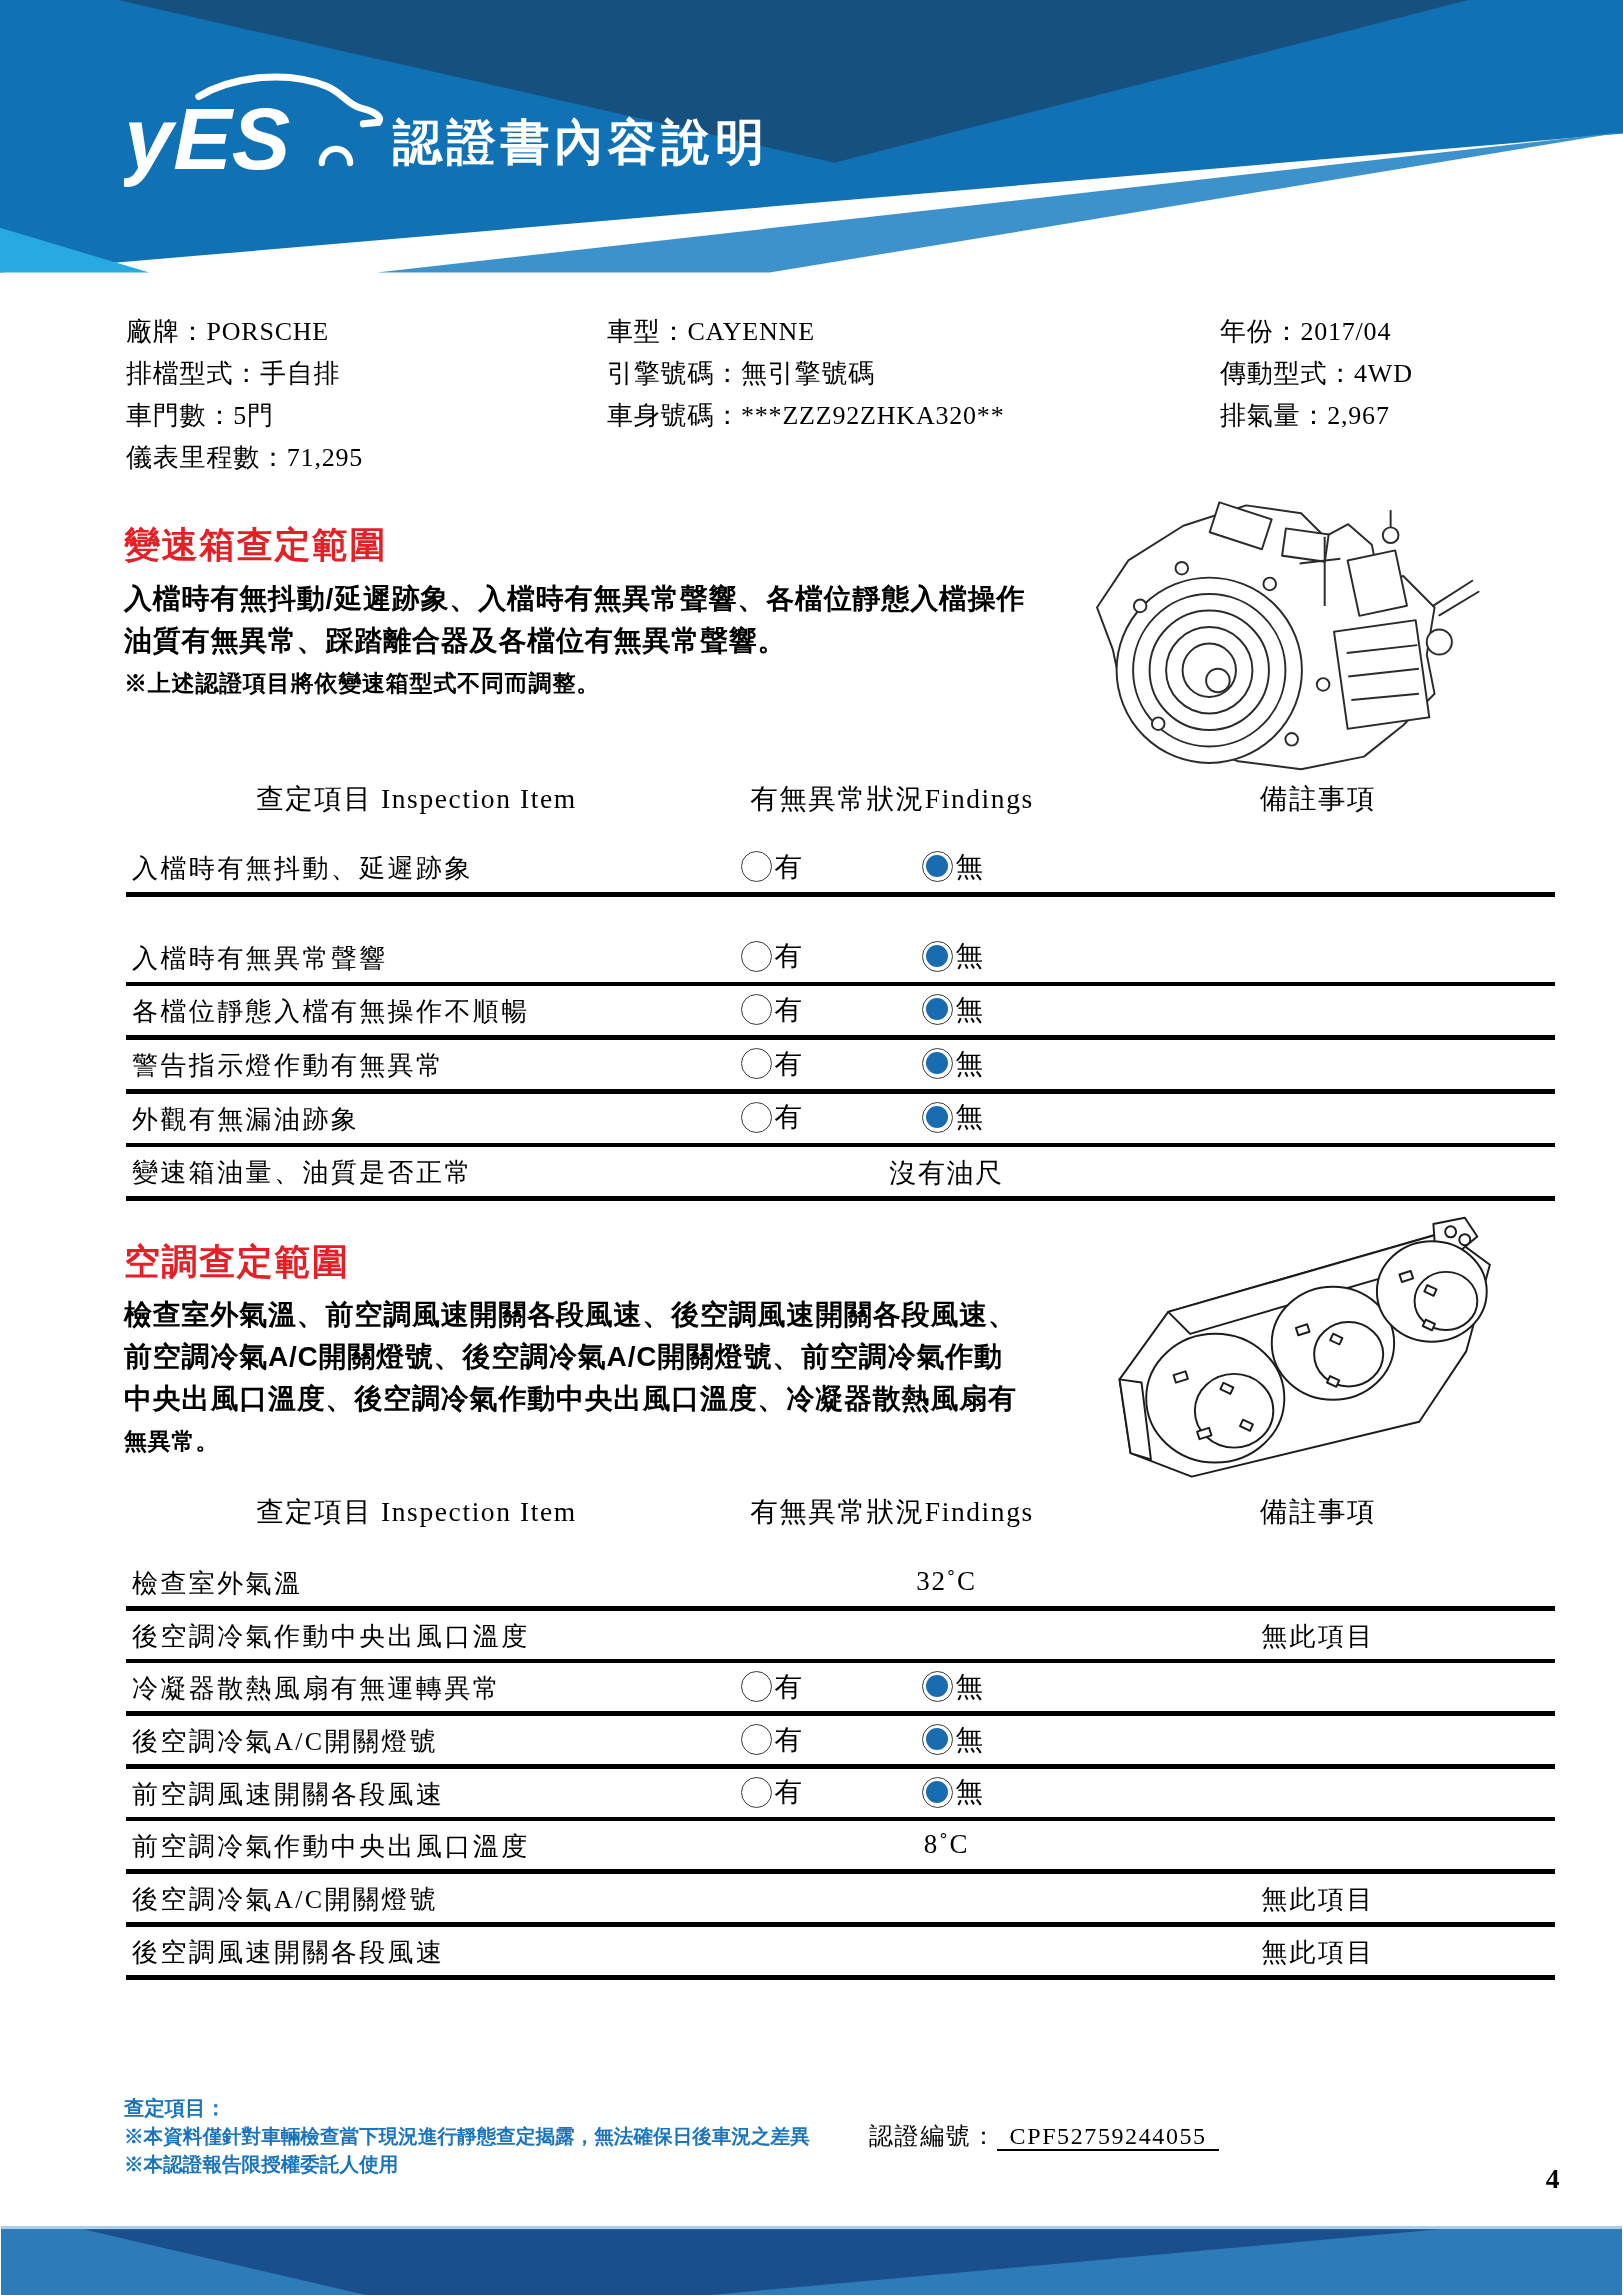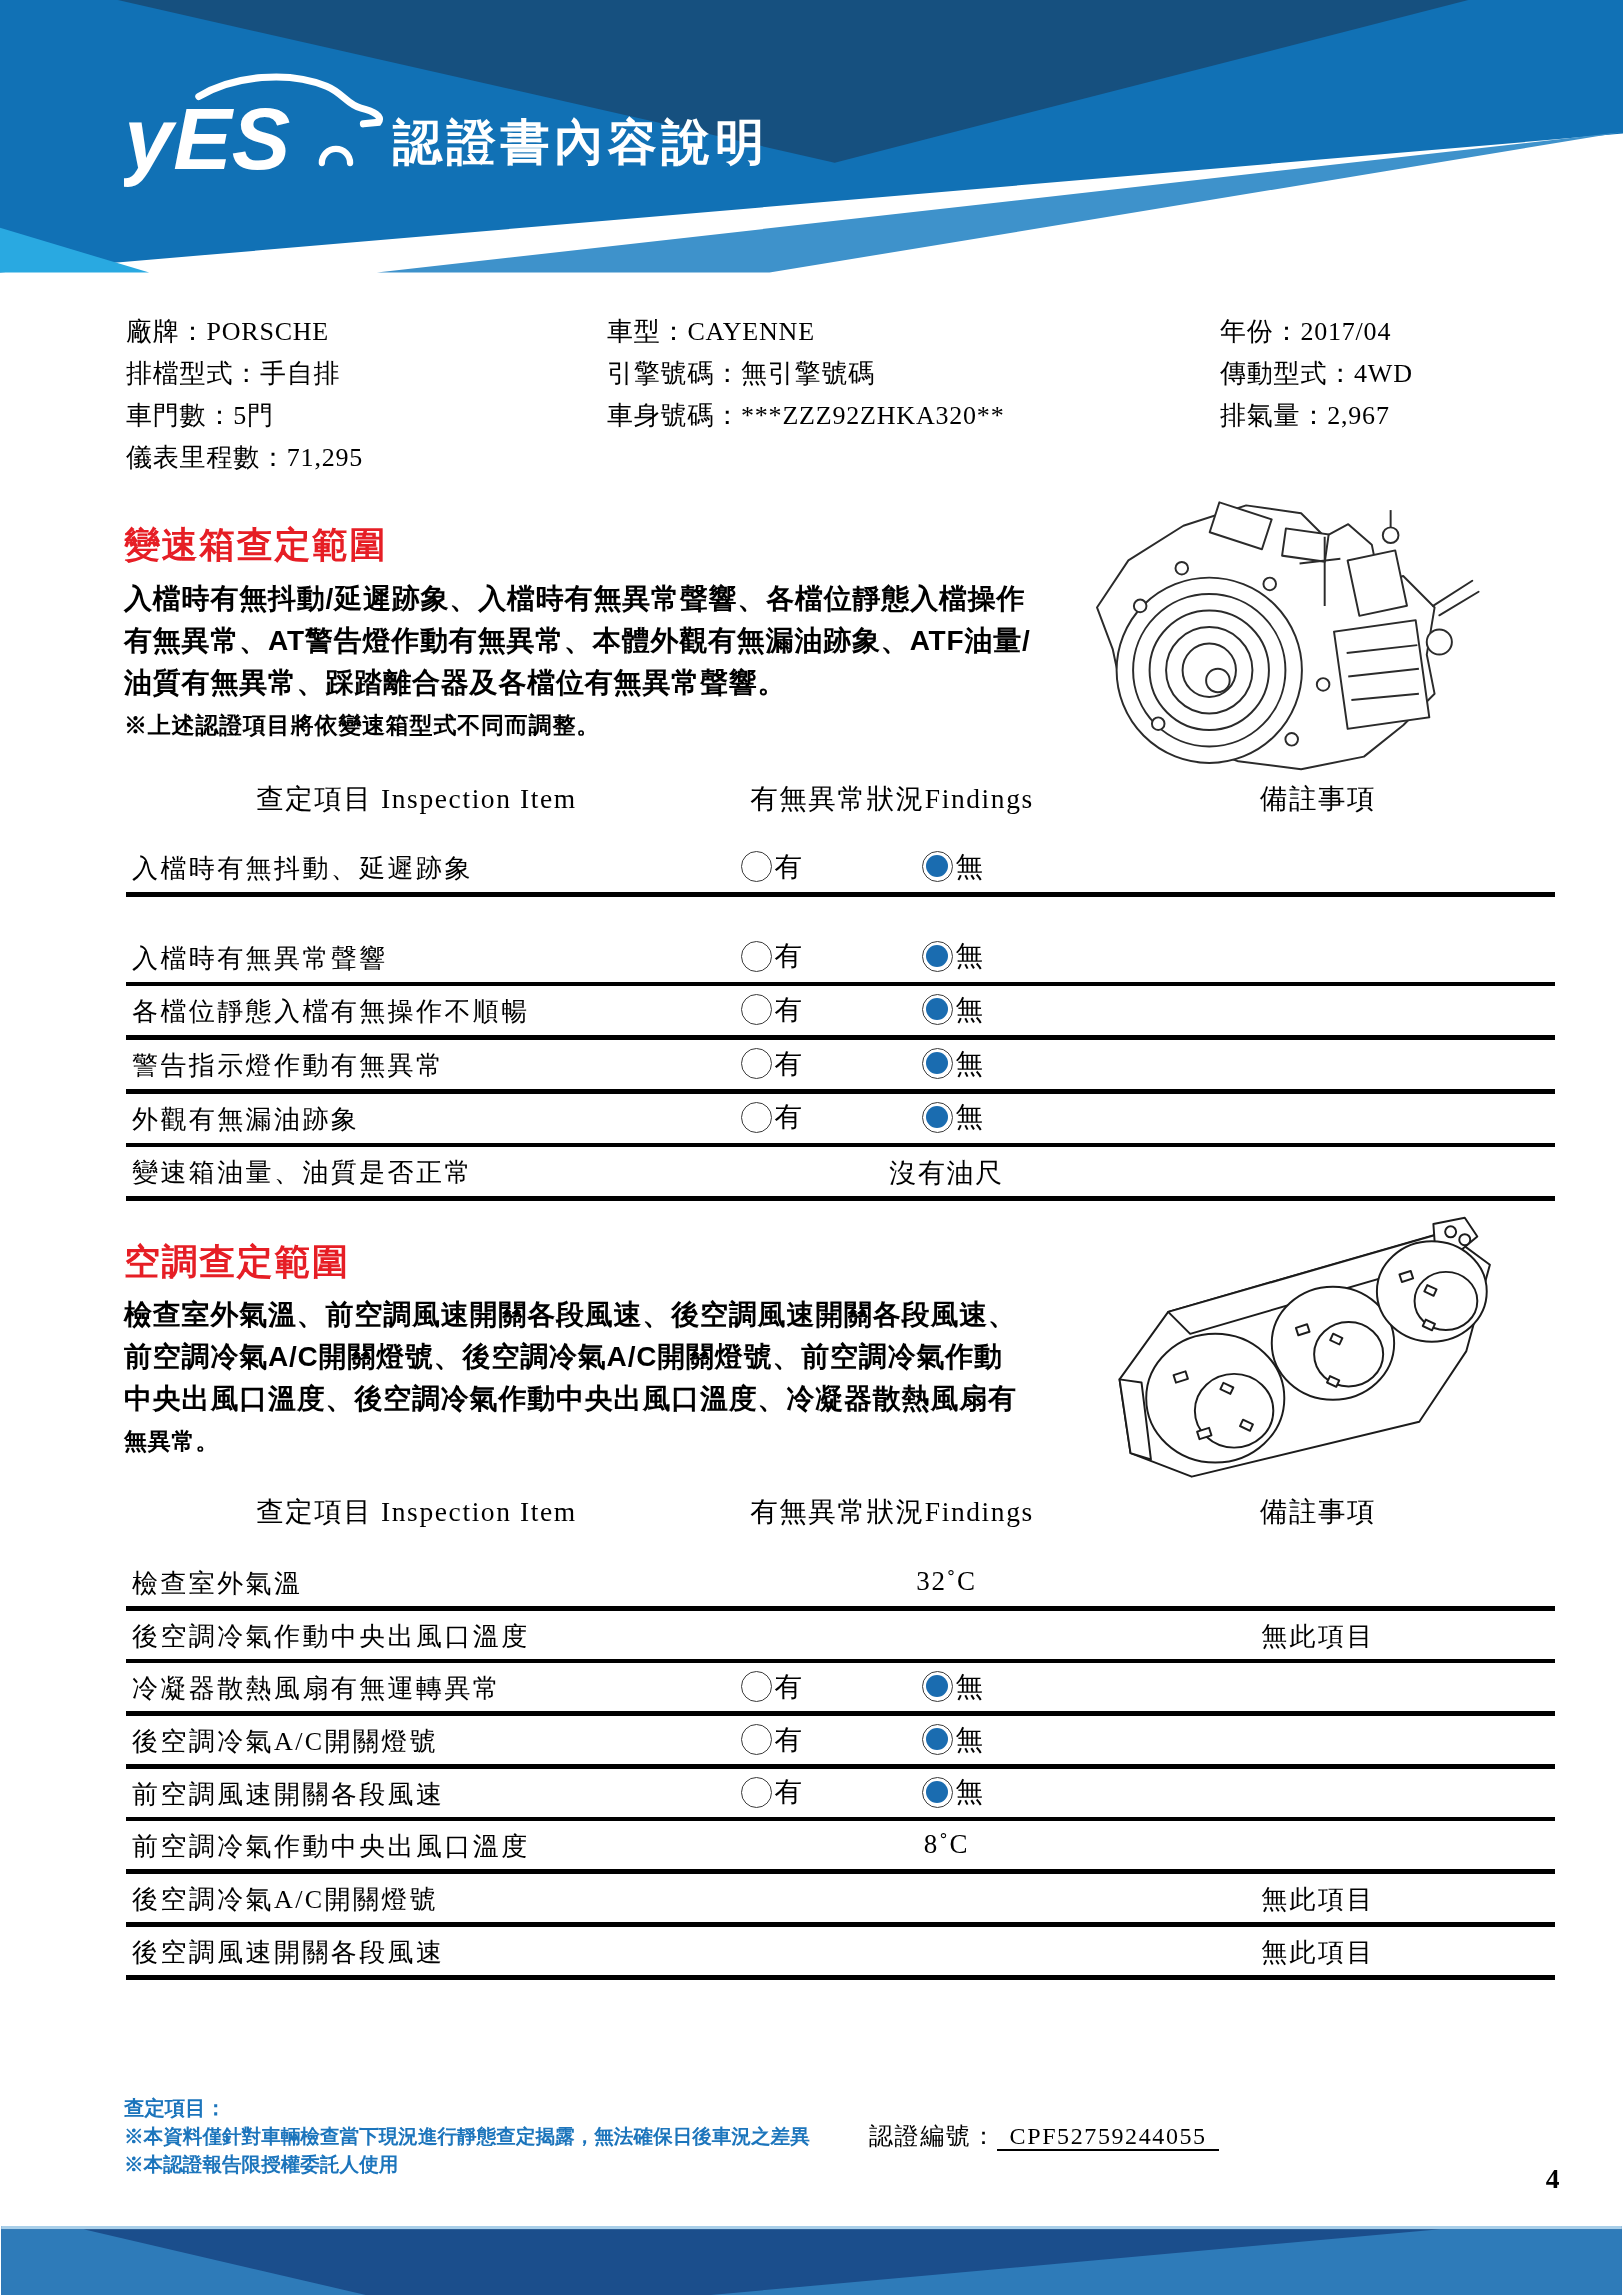--- a/index.html
+++ b/index.html
@@ -98,21 +98,20 @@
       <div class="vcol vcol2">
         <div class="vline">年份：2017/04</div>
         <div class="vline">傳動型式：4WD</div>
         <div class="vline">排氣量：2,967</div>
       </div>
     </div>
 
   <div class="section-title" style="top:521px;color:#e61e25;">變速箱查定範圍</div>
   <div class="desc" style="top:578px;">
       <div class="desc-line">入檔時有無抖動/延遲跡象、入檔時有無異常聲響、各檔位靜態入檔操作</div>
-      <div class="desc-line">有無異常、AT警告燈作動有無異常、本體外觀有無漏油跡象、ATF油量/</div>
       <div class="desc-line">油質有無異常、踩踏離合器及各檔位有無異常聲響。</div>
       <div class="desc-line">※上述認證項目將依變速箱型式不同而調整。</div>
     </div>
 
   <div class="illus" style="left:1064px;top:488px;">
     <svg width="424" height="297" viewBox="0 0 540 378">
       <g fill="#ffffff" stroke="#2b2b2b" stroke-width="2.5" stroke-linejoin="round">
         <path d="M62,205 L42,152 82,92 152,48 232,22 302,32 332,62 362,46 392,72 402,122 432,112 472,152 462,212 472,262 432,302 382,342 302,358 222,348 152,322 102,292 72,252 Z"></path>
         <rect x="352" y="175" width="105" height="125" transform="rotate(-8 404 237)"></rect>
         <rect x="368" y="85" width="62" height="72" transform="rotate(-12 399 121)"></rect>

